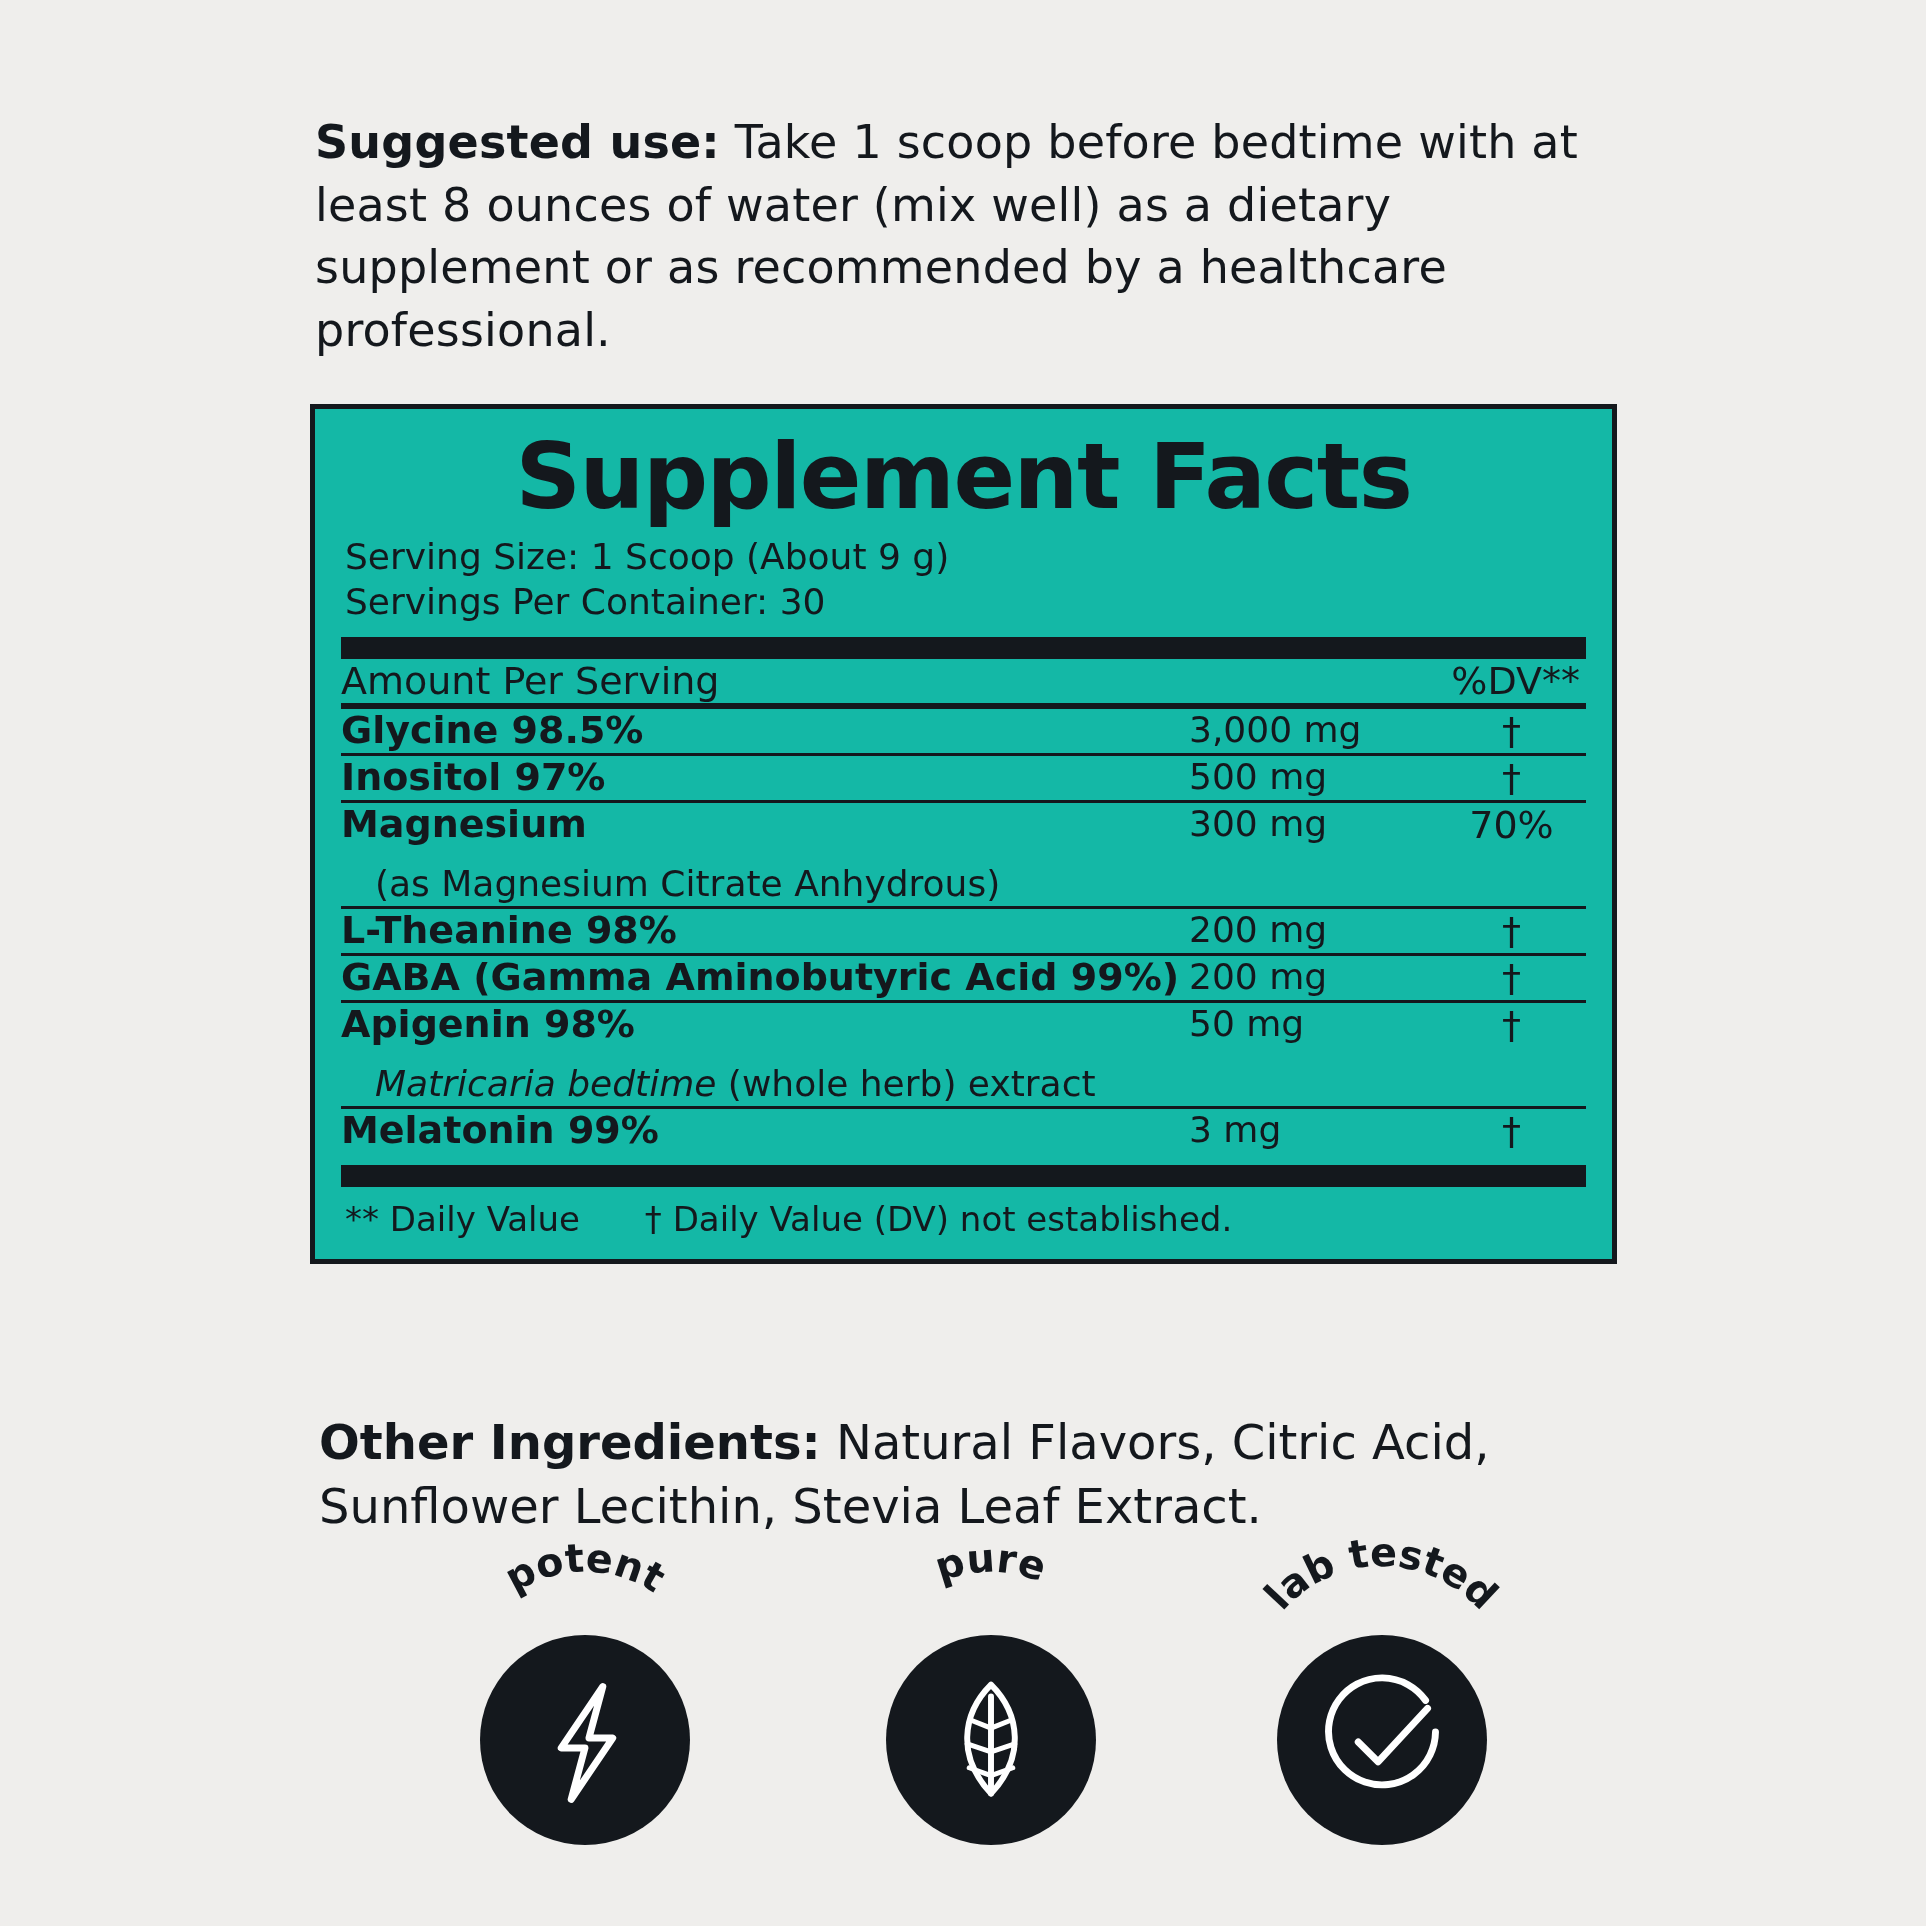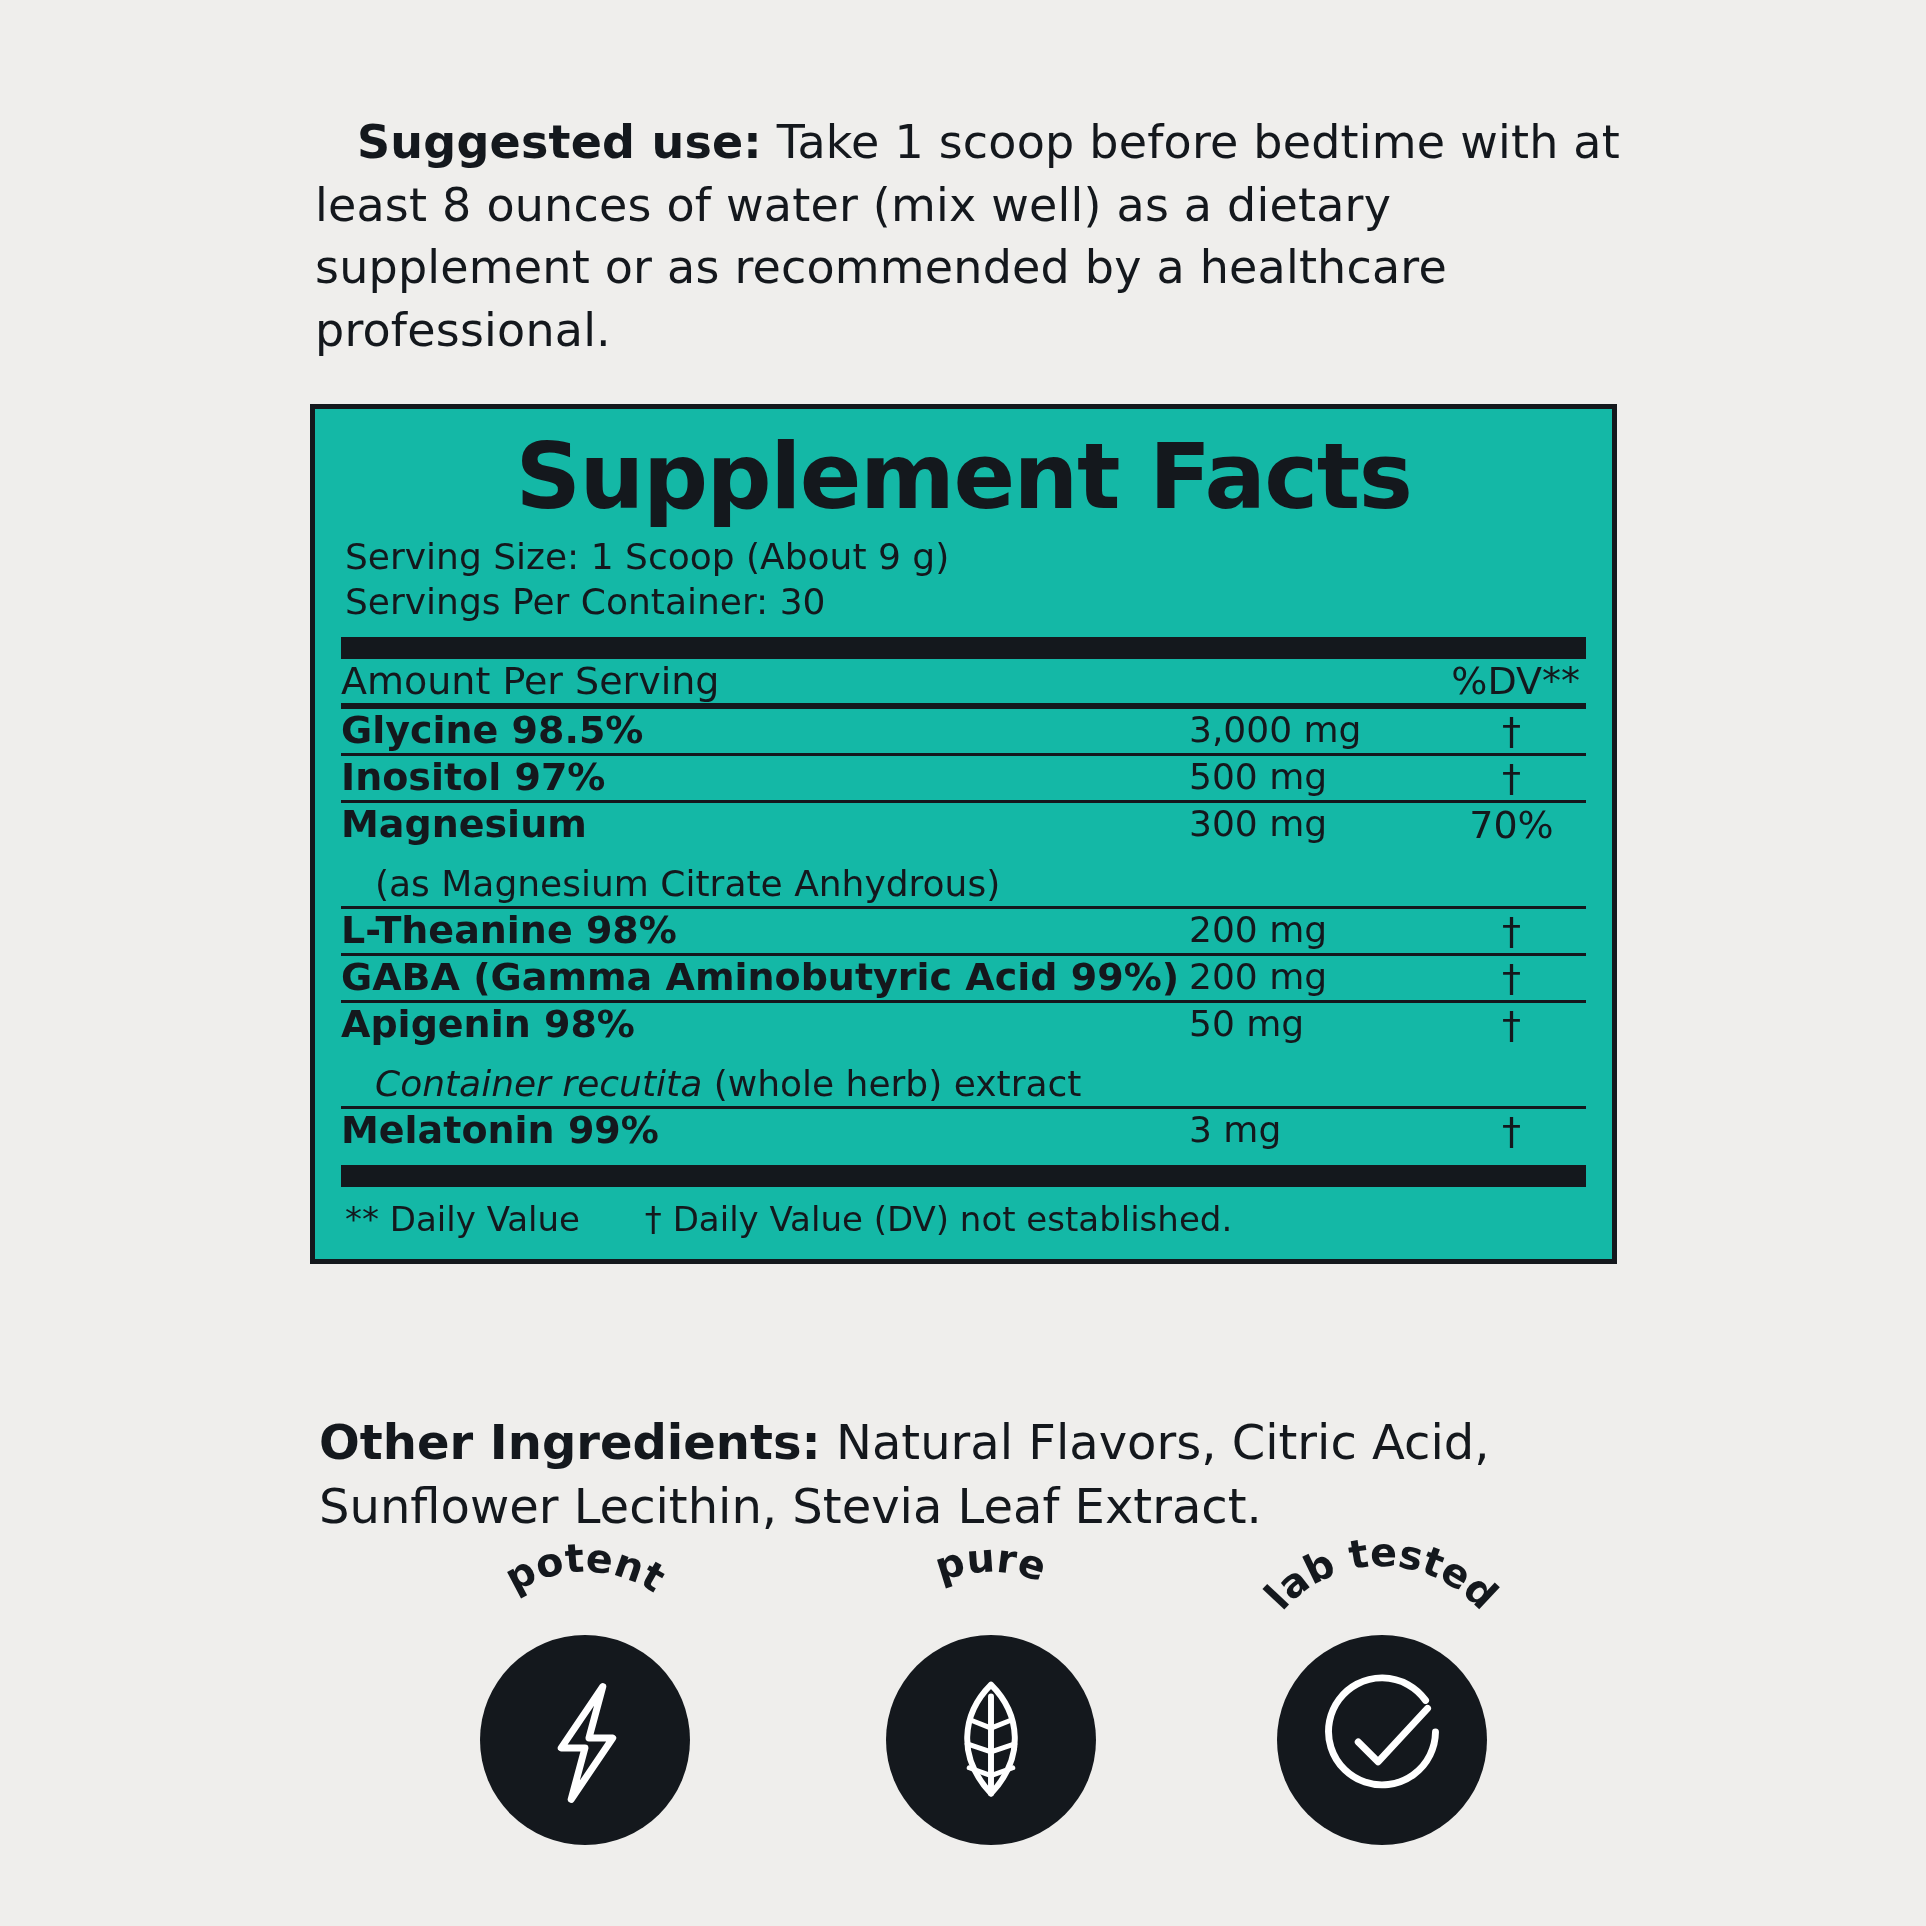--- a/index.html
+++ b/index.html
@@ -28,21 +28,20 @@
     left: 315px;
     top: 111px;
     width: 1327px;
     font-size: 46px;
     line-height: 1.36;
     color: #14181d;
     letter-spacing: 0.2px;
   }
   .suggested-use .lead {
     font-weight: bold;
-    margin-left: 42px;
   }
 
   
   .facts-box {
     position: absolute;
     left: 310px;
     top: 404px;
     width: 1307px;
     box-sizing: border-box;
     background: #14b8a6;
@@ -272,21 +271,21 @@
         </tr>
         <tr class="sep">
             <td colspan="3">
               <div class="line"></div>
             </td>
           </tr>
 
         <tr class="nut-row">
           <td class="nut-name">
             <span>Apigenin 98%</span>
-            <span class="nut-sub"><span class="ital">Container recutita</span><span> (whole herb) extract</span></span>
+            <span class="nut-sub"><span class="ital">Matricaria bedtime</span><span> (whole herb) extract</span></span>
           </td>
           <td class="nut-amt">50 mg</td>
           <td class="nut-dv">†</td>
         </tr>
         <tr class="sep">
             <td colspan="3">
               <div class="line"></div>
             </td>
           </tr>
 

